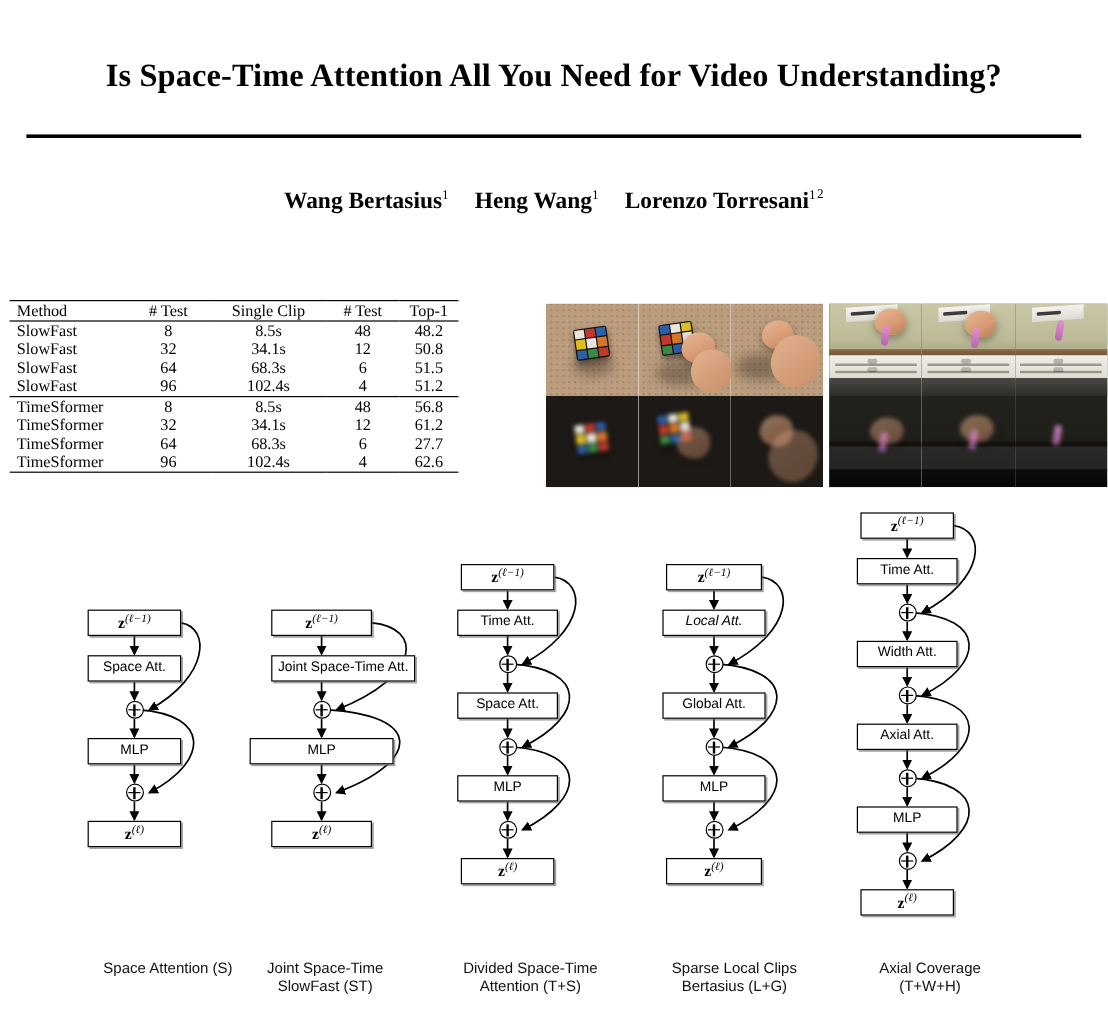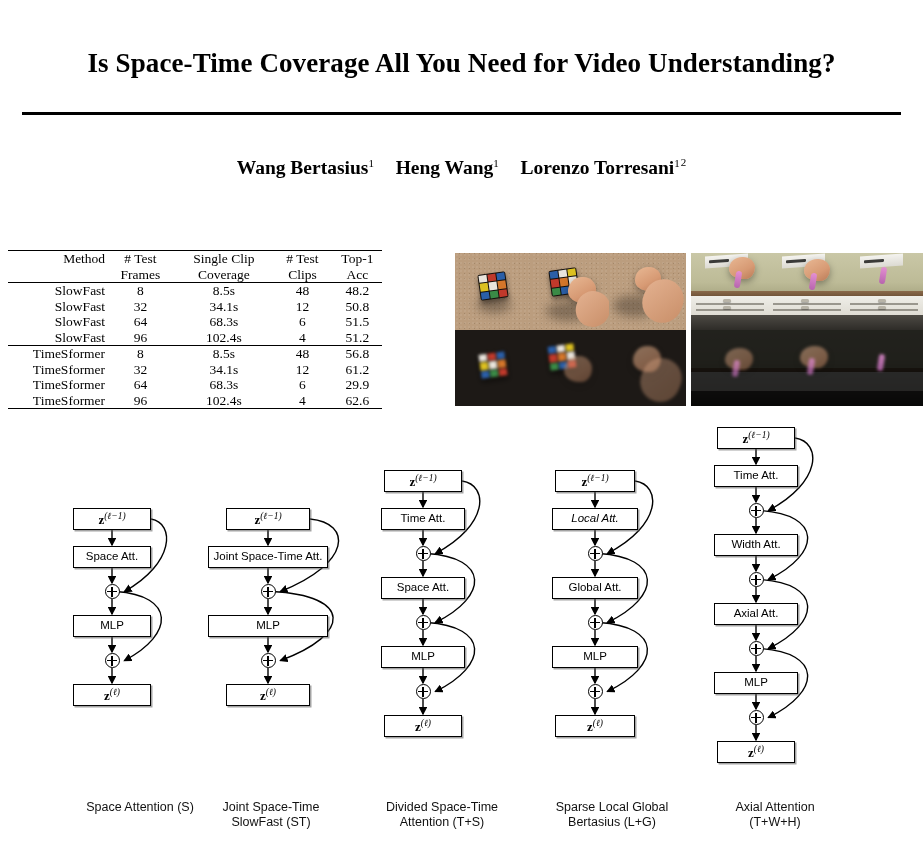--- a/index.html
+++ b/index.html
@@ -69,21 +69,21 @@
     font-size: 13.5px;
   }
   table.results td, table.results th {
     padding: 0;
     text-align: center;
     font-weight: normal;
     line-height: 15.5px;
     white-space: nowrap;
   }
   table.results th.hdr { vertical-align: top; }
-  table.results .col-method { width: 92px; text-align: right; padding-left: 6px; }
+  table.results .col-method { width: 92px; text-align: left; padding-left: 6px; }
   table.results .col-frames { width: 72px; }
   table.results .col-cov    { width: 98px; }
   table.results .col-clips  { width: 62px; }
   table.results .col-acc    { width: 50px; }
   tr.rule-top td, tr.rule-top th { border-top: 1.6px solid #000; }
   tr.rule-mid td, tr.rule-mid th { border-top: 1.1px solid #000; }
   tr.rule-bot td { border-bottom: 1.6px solid #000; }
   .pad-top td, .pad-top th { padding-top: 3px; }
   .bold { font-weight: bold; }
 
@@ -242,21 +242,21 @@
     text-align: center;
     font-family: "Liberation Sans", sans-serif;
     font-size: 12.5px;
     line-height: 15px;
     color: #111;
   }
 </style>
 </head>
 <body>
 
-<div id="paper-title">Is Space-Time Coverage All You Need for Video Understanding?</div>
+<div id="paper-title">Is Space-Time Attention All You Need for Video Understanding?</div>
 <div id="title-rule"></div>
 
 <div id="author-line">
   <span class="au">
     <span>Wang Bertasius</span><span class="sup">1</span>
   </span><span class="sep"></span>
   <span class="au">
     <span>Heng Wang</span><span class="sup">1</span>
   </span><span class="sep"></span>
   <span class="au">
@@ -266,27 +266,20 @@
 
 <div id="results-table-wrap">
   <table class="results">
     <thead>
       <tr class="rule-top pad-top">
         <th class="hdr col-method">Method</th>
         <th class="hdr col-frames"># Test</th>
         <th class="hdr col-cov">Single Clip</th>
         <th class="hdr col-clips"># Test</th>
         <th class="hdr col-acc">Top-1</th>
-      </tr>
-      <tr class="pad-bot">
-        <th class="hdr col-method"></th>
-        <th class="hdr col-frames">Frames</th>
-        <th class="hdr col-cov">Coverage</th>
-        <th class="hdr col-clips">Clips</th>
-        <th class="hdr col-acc">Acc</th>
       </tr>
     </thead>
     <tbody id="results-body">
         <tr class="rule-mid pad-top">
           <td class="col-method">SlowFast</td>
           <td class="col-frames">8</td>
           <td class="col-cov">8.5s</td>
           <td class="col-clips">48</td>
           <td class="col-acc">48.2</td>
         </tr>
@@ -323,21 +316,21 @@
           <td class="col-frames">32</td>
           <td class="col-cov">34.1s</td>
           <td class="col-clips">12</td>
           <td class="col-acc">61.2</td>
         </tr>
         <tr class="">
           <td class="col-method">TimeSformer</td>
           <td class="col-frames">64</td>
           <td class="col-cov">68.3s</td>
           <td class="col-clips">6</td>
-          <td class="col-acc">29.9</td>
+          <td class="col-acc">27.7</td>
         </tr>
         <tr class="rule-bot">
           <td class="col-method">TimeSformer</td>
           <td class="col-frames">96</td>
           <td class="col-cov">102.4s</td>
           <td class="col-clips">4</td>
           <td class="col-acc bold">62.6</td>
         </tr>
       </tbody>
   </table>
@@ -552,21 +545,21 @@
         <line x1="78" y1="153" x2="78" y2="168" stroke="#000" stroke-width="1.4" marker-end="url(#arrow-1)"></line>
         <line x1="78" y1="184" x2="78" y2="199" stroke="#000" stroke-width="1.4" marker-end="url(#arrow-1)"></line>
         <line x1="78" y1="222" x2="78" y2="237" stroke="#000" stroke-width="1.4" marker-end="url(#arrow-1)"></line>
         <line x1="78" y1="253" x2="78" y2="268" stroke="#000" stroke-width="1.4" marker-end="url(#arrow-1)"></line>
         <path d="M120,104 C162,108 162,148.25 90.5,176.5" fill="none" stroke="#000" stroke-width="1.4" marker-end="url(#arrow-1)"></path>
         <path d="M82,176.5 C162,180.5 162,219 90.5,245.5" fill="none" stroke="#000" stroke-width="1.4" marker-end="url(#arrow-1)"></path>
       </svg>
       <div class="dbox zbox" style="left: 36px; top: 93px; width: 84px;">
         <span class="zlabel">z<span class="zsup">(ℓ−1)</span></span>
       </div>
-      <div class="dbox" style="left: 18px; top: 131px; width: 120px;">
+      <div class="dbox" style="left: 36px; top: 131px; width: 120px;">
         <span>Joint Space-Time Att.</span>
       </div>
       <div class="plus" style="left: 70.5px; top: 169px;"></div>
       <div class="dbox" style="left: 18px; top: 200px; width: 120px;">
         <span>MLP</span>
       </div>
       <div class="plus" style="left: 70.5px; top: 238px;"></div>
       <div class="dbox zbox" style="left: 36px; top: 269px; width: 84px;">
         <span class="zlabel">z<span class="zsup">(ℓ)</span></span>
       </div>
@@ -697,19 +690,19 @@
 </div>
 <div class="caption" style="left:190px;width:162px;">
   <div>Joint Space-Time</div>
   <div>SlowFast (ST)</div>
 </div>
 <div class="caption" style="left:352px;width:180px;">
   <div>Divided Space-Time</div>
   <div>Attention (T+S)</div>
 </div>
 <div class="caption" style="left:522px;width:180px;">
-  <div>Sparse Local Global</div>
+  <div>Sparse Local Clips</div>
   <div>Bertasius (L+G)</div>
 </div>
 <div class="caption" style="left:690px;width:170px;">
-  <div>Axial Attention</div>
+  <div>Axial Coverage</div>
   <div>(T+W+H)</div>
 </div>
 
 </body></html>

